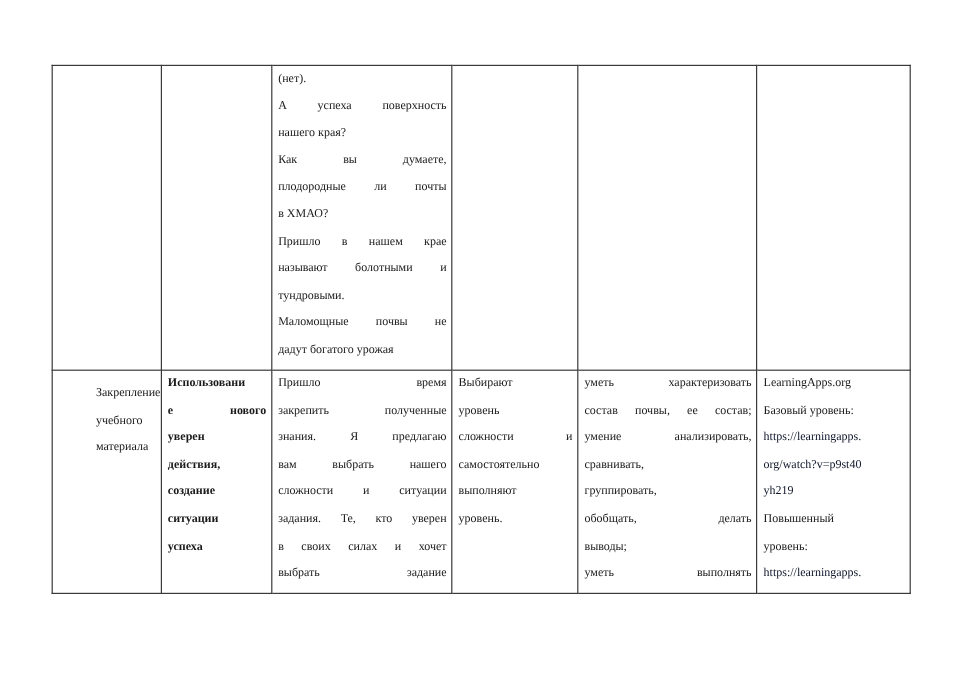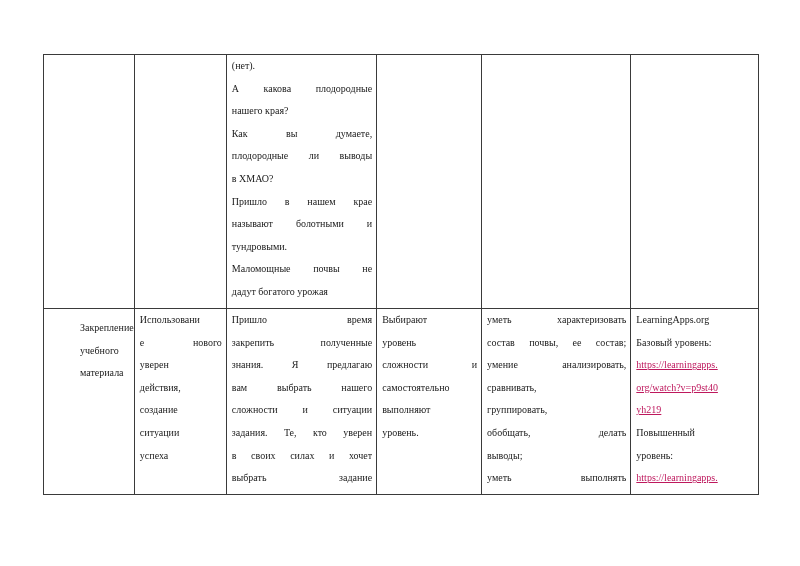--- a/index.html
+++ b/index.html
@@ -9,22 +9,22 @@
                  table-layout:fixed; width:716px; }
   table.lesson td { border:1.3px solid #3a3a3a; vertical-align:top; padding:0 4px 0 5px;
                     font-size:10px; line-height:22.6px; }
   .c1{width:84px}.c2{width:85px}.c3{width:139px}.c4{width:97px}.c5{width:138px}.c6{width:118px}
   tr.r1 td { height:253px; }
   tr.r2 td { height:185px; }
   .just { text-align:justify; text-align-last:justify; }
   .p { margin:0; }
   td.stage { vertical-align:middle; padding-top:0; }
   td.stage .inner { margin-top:8px;margin-left:31px; }
-  .method { padding-top:6px; }
-  a.link { color:#be185d; text-decoration:underline; }
+  .method { padding-top:6px;font-weight:bold; }
+  a.link { color:#0f172a; }
   .r1c3 .p { text-align:justify; }
 </style>
 </head>
 <body>
 
 <table class="lesson">
   <colgroup>
       <col class="c1">
       <col class="c2">
       <col class="c3">
@@ -32,24 +32,24 @@
       <col class="c5">
       <col class="c6">
     </colgroup>
   <tbody>
       <tr class="r1">
     <td></td>
     <td></td>
     <td class="r1c3">
       <div id="r1c3">
             <div class="p">(нет).</div>
-            <div class="p just">А какова плодородные</div>
+            <div class="p just">А успеха поверхность</div>
             <div class="p">нашего края?</div>
             <div class="p just">Как вы думаете,</div>
-            <div class="p just">плодородные ли выводы</div>
+            <div class="p just">плодородные ли почты</div>
             <div class="p">в ХМАО?</div>
             <div class="p just">Пришло в нашем крае</div>
             <div class="p just">называют болотными и</div>
             <div class="p">тундровыми.</div>
             <div class="p just">Маломощные почвы не</div>
             <div class="p">дадут богатого урожая</div>
           </div>
     </td>
     <td></td>
     <td></td>

